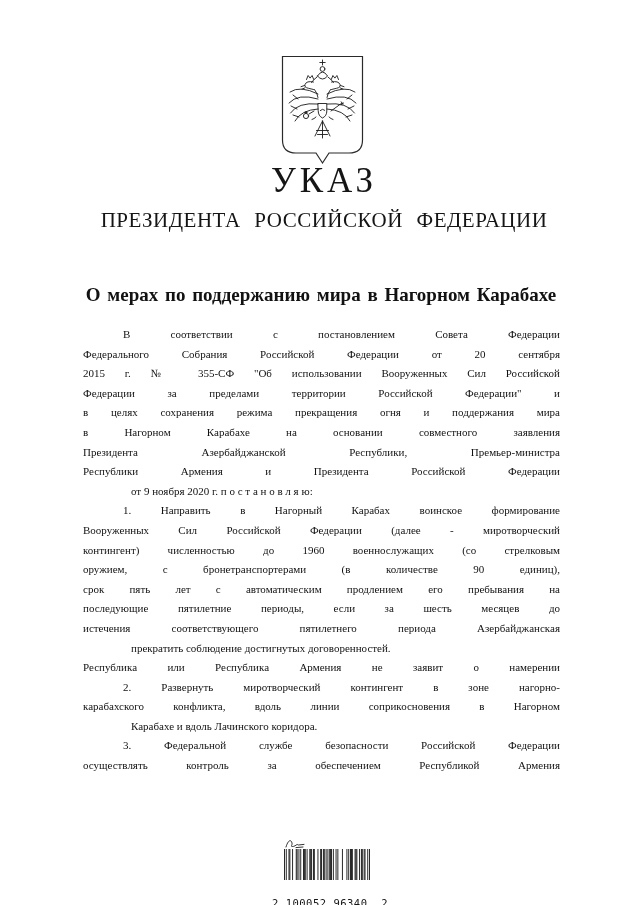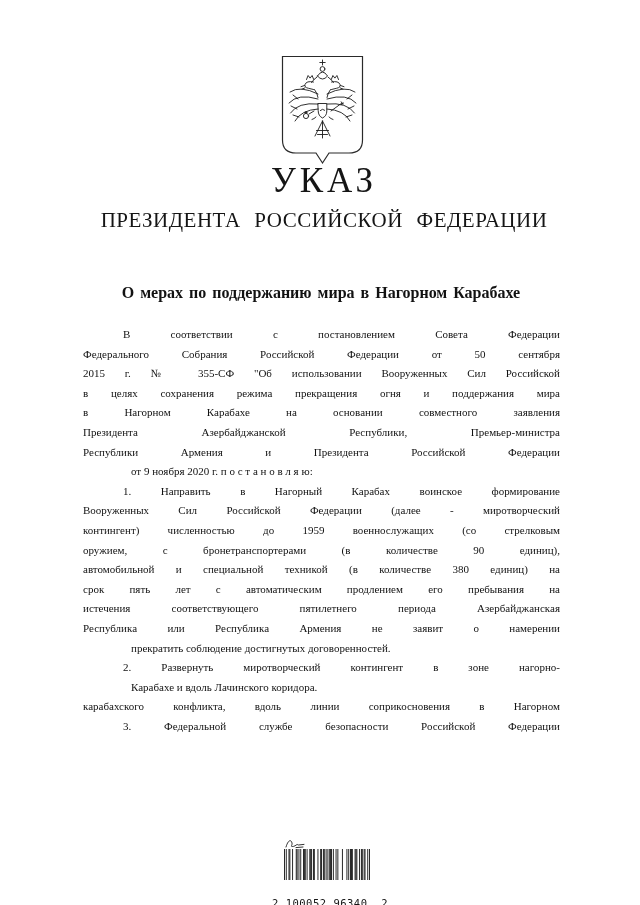--- a/index.html
+++ b/index.html
@@ -40,21 +40,21 @@
     letter-spacing: 0.5px;
     word-spacing: 8px;
     color: #151515;
   }
   .doc-title {
     position: absolute;
     top: 284px;
     left: 82px;
     width: 478px;
     text-align: center;
-    font-size: 16px;
+    font-size: 19px;
     font-weight: bold;
     word-spacing: 2px;
     color: #121212;
   }
   .body-text {
     position: absolute;
     top: 325px;
     left: 83px;
     width: 477px;
     font-size: 11px;
@@ -143,40 +143,42 @@
   </div>
 
   <div class="doc-type">УКАЗ</div>
 
   <div class="issuer">ПРЕЗИДЕНТА РОССИЙСКОЙ ФЕДЕРАЦИИ</div>
 
   <div class="doc-title">О мерах по поддержанию мира в Нагорном Карабахе</div>
 
   <div class="body-text" id="body-text">
       <div class="line indent">В соответствии с постановлением Совета Федерации</div>
-      <div class="line">Федерального Собрания Российской Федерации от 50 сентября</div>
+      <div class="line">Федерального Собрания Российской Федерации от 20 сентября</div>
       <div class="line">2015 г. № 355-СФ "Об использовании Вооруженных Сил Российской</div>
+      <div class="line">Федерации за пределами территории Российской Федерации" и</div>
       <div class="line">в целях сохранения режима прекращения огня и поддержания мира</div>
       <div class="line">в Нагорном Карабахе на основании совместного заявления</div>
       <div class="line">Президента Азербайджанской Республики, Премьер-министра</div>
       <div class="line">Республики Армения и Президента Российской Федерации</div>
       <div class="line last">от 9 ноября 2020 г. п о с т а н о в л я ю:</div>
       <div class="line indent">1. Направить в Нагорный Карабах воинское формирование</div>
       <div class="line">Вооруженных Сил Российской Федерации (далее - миротворческий</div>
-      <div class="line">контингент) численностью до 1959 военнослужащих (со стрелковым</div>
+      <div class="line">контингент) численностью до 1960 военнослужащих (со стрелковым</div>
       <div class="line">оружием, с бронетранспортерами (в количестве 90 единиц),</div>
-      <div class="line">автомобильной и специальной техникой (в количестве 380 единиц) на</div>
       <div class="line">срок пять лет с автоматическим продлением его пребывания на</div>
+      <div class="line">последующие пятилетние периоды, если за шесть месяцев до</div>
       <div class="line">истечения соответствующего пятилетнего периода Азербайджанская</div>
+      <div class="line last">прекратить соблюдение достигнутых договоренностей.</div>
       <div class="line">Республика или Республика Армения не заявит о намерении</div>
-      <div class="line last">прекратить соблюдение достигнутых договоренностей.</div>
       <div class="line indent">2. Развернуть миротворческий контингент в зоне нагорно-</div>
+      <div class="line">карабахского конфликта, вдоль линии соприкосновения в Нагорном</div>
       <div class="line last">Карабахе и вдоль Лачинского коридора.</div>
-      <div class="line">карабахского конфликта, вдоль линии соприкосновения в Нагорном</div>
       <div class="line indent">3. Федеральной службе безопасности Российской Федерации</div>
+      <div class="line">осуществлять контроль за обеспечением Республикой Армения</div>
     </div>
 
   <div class="barcode-block">
     <svg class="print-mark" viewBox="0 0 22 11">
       <path d="M2,9 C4,2 7,1 8,5 C8.6,7.5 5.5,9 9.5,8.4 C12,8 12.5,5.5 14.5,7 L20,6.4 M12,9.6 L19,9" fill="none" stroke="#1a1a1a" stroke-width="0.9" stroke-linecap="round"></path>
     </svg>
     <svg class="barcode-svg" id="barcode" viewBox="0 0 95 31" preserveAspectRatio="none">
         <rect x="0" y="0" width="1" height="31"></rect>
         <rect x="2" y="0" width="1" height="31"></rect>
         <rect x="5" y="0" width="1" height="31"></rect>

